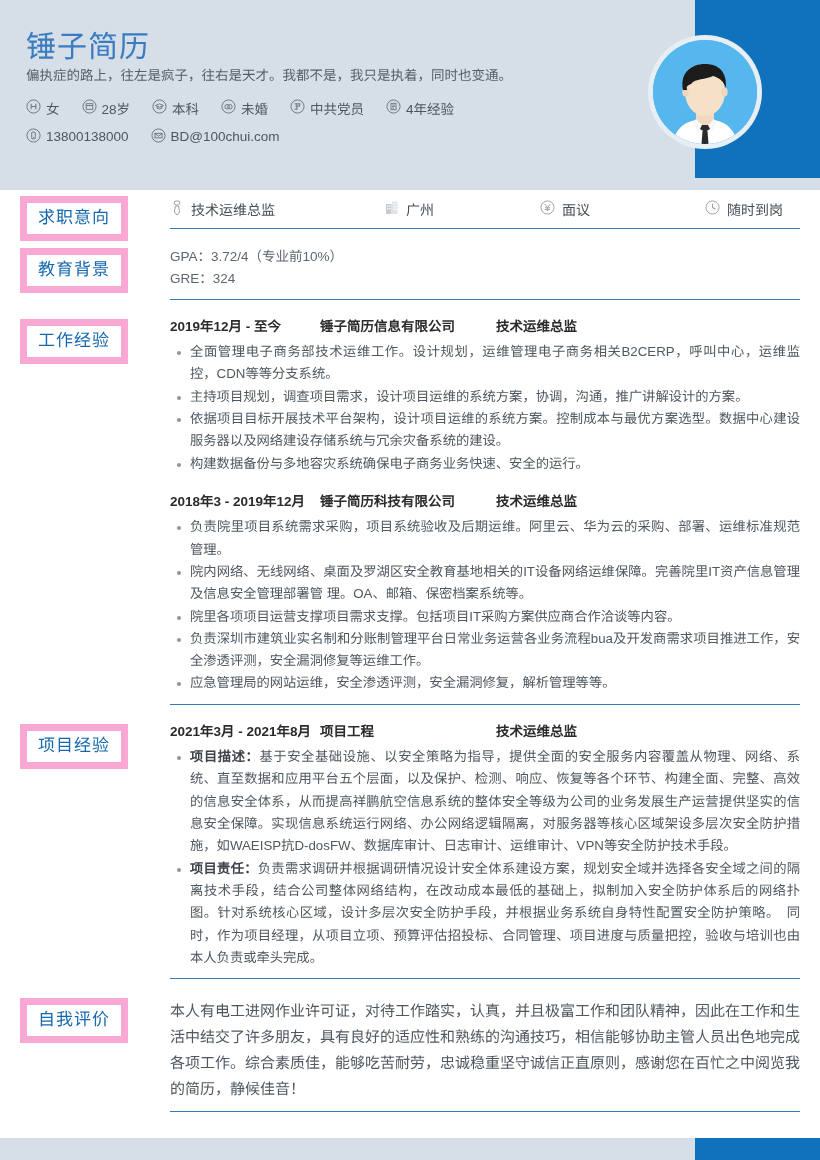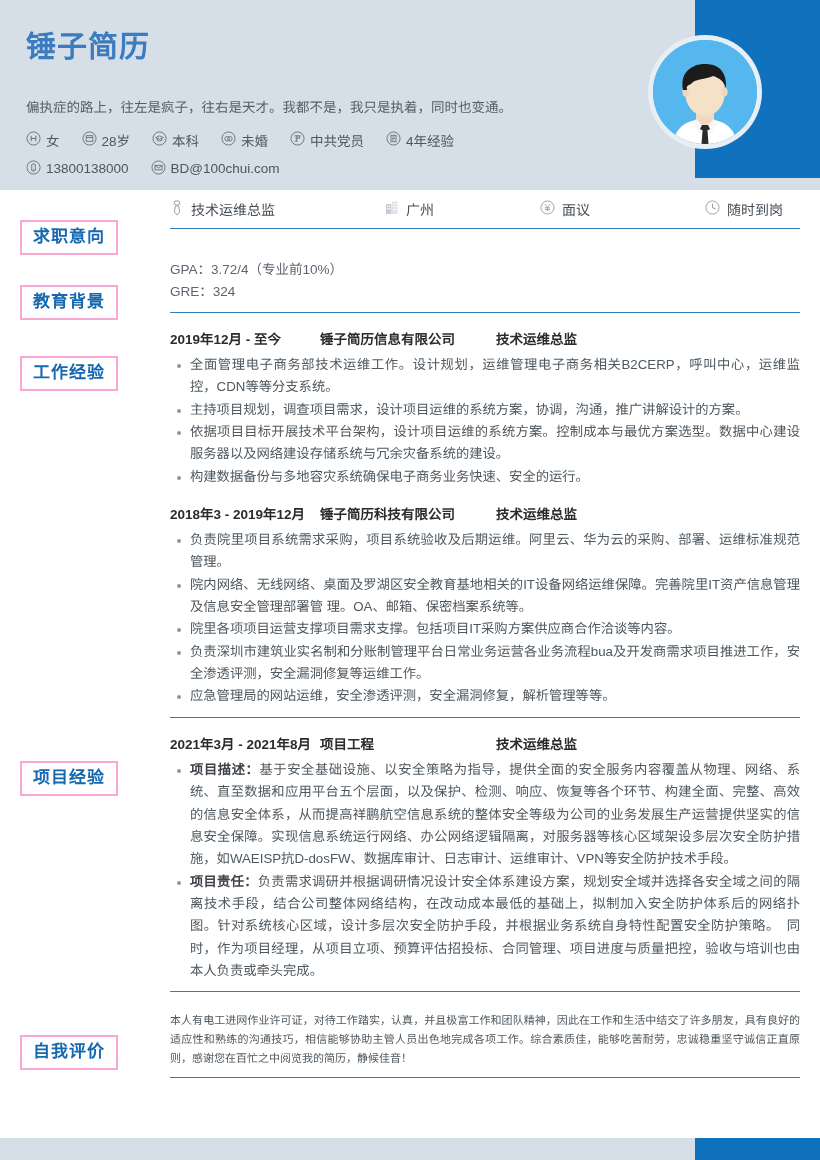--- a/index.html
+++ b/index.html
@@ -28,24 +28,24 @@
     background:#1071bd;
   }
   .header-inner {
     position:relative;
     padding:28px 0 0 26px;
     z-index:2;
   }
   .name {
     font-size:30px;
     line-height:1.25;
-    font-weight:700;
+    font-weight:400;
     color:#3b7bbf;
     letter-spacing:1px;
-    margin-bottom:32px;
+    margin-bottom:0;
   }
   .tagline {
     font-size:13.5px;
     color:#555e66;
     line-height:1.5;
     margin-bottom:12px;
   }
   .meta-row {
     display:flex;
     align-items:center;
@@ -86,29 +86,28 @@
   .section {
     display:flex;
     align-items:flex-start;
   }
   .badge-col {
     flex:0 0 150px;
     padding-top:6px;
   }
   .badge {
     display:inline-block;
-    border:2px solid #f9a8d4;
+    border:7px solid #f9a8d4;
     background:#ffffff;
     color:#1568b0;
     font-size:17px;
-    font-weight:bold;
+    font-weight:normal;
     letter-spacing:1px;
     padding:4px 11px;
     line-height:1.35;
-    margin-top:24px;
   }
   .body-col {
     flex:1 1 auto;
     min-width:0;
     padding-bottom:4px;
   }
   .rule {
     height:1px;
     background:#2f7fb5;
     margin:9px 0 9px 0;
@@ -165,21 +164,21 @@
     content:"";
     position:absolute;
     left:7px; top:10px;
     width:4px; height:4px;
     border-radius:50%;
     background:#8d959c;
   }
   .b-label { font-weight:bold; color:#3d4349; }
 
   .eval-text {
-    font-size:11px;
+    font-size:15px;
     line-height:1.72;
     color:#4f585f;
     text-align:justify;
     padding-top:6px;
   }
 
   
   .footer {
     position:absolute;
     left:0; bottom:0;

